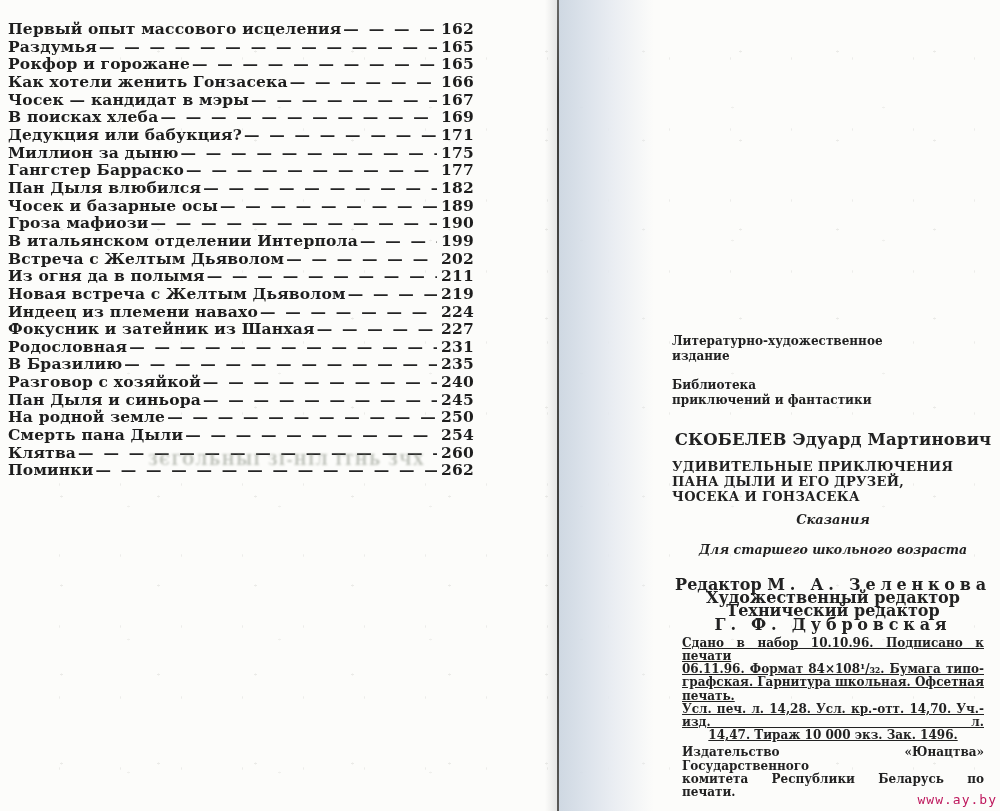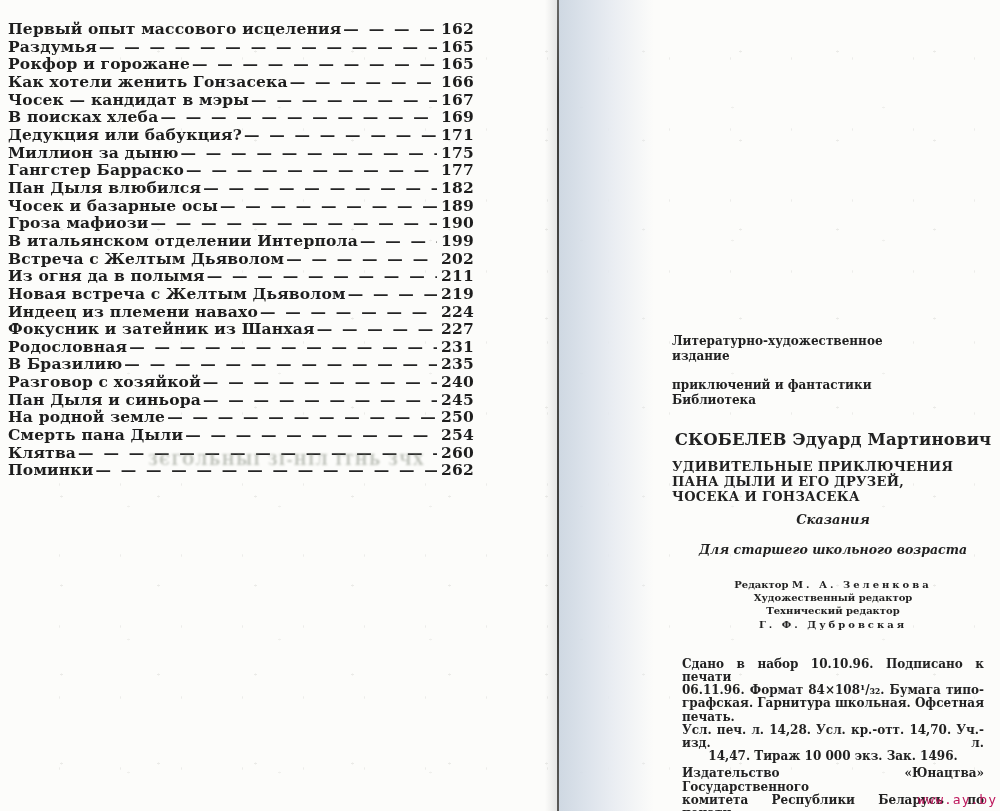--- a/index.html
+++ b/index.html
@@ -59,26 +59,26 @@
     position:absolute;top:334px;left:672px;width:322px;
     font-weight:bold;color:#222;
   }
   .center-lines .line{}
   .edition{font-size:12px;line-height:14.5px;}
   .series{font-size:12px;line-height:14.5px;margin-top:15px;}
   .author{font-size:16.5px;text-align:center;margin-top:23px;letter-spacing:.2px;}
   .book-title{font-size:13px;line-height:15px;margin-top:10px;letter-spacing:.3px;}
   .genre{font-size:13px;text-align:center;margin-top:8px;font-style:italic;}
   .audience{font-size:12.5px;font-style:italic;text-align:center;margin-top:15px;}
-  .staff{font-size:10px;line-height:13.2px;text-align:center;margin-top:21px;}
+  .staff{font-size:16px;line-height:13.2px;text-align:center;margin-top:21px;}
   .spaced-name{letter-spacing:.3em;}
   .jlines{width:302px;margin-left:auto;margin-right:auto;font-size:12px;line-height:13.2px;}
   .jlines .line{text-align:justify;text-align-last:justify;}
   .jlines .line.center{text-align:center;text-align-last:center;}
-  .imprint{margin-top:27px;}
+  .imprint{margin-top:6px;text-decoration:underline;}
   .publisher{margin-top:4px;}
   
   .watermark{
     position:absolute;right:3px;bottom:4px;
     font-family:"DejaVu Sans Mono","Liberation Mono",monospace;
     font-size:13px;color:#be185d;letter-spacing:1px;
   }
 </style>
 </head>
 <body>
@@ -222,22 +222,22 @@
 <div class="fold-shadow-left"></div>
 <div class="fold-line"></div>
 <div class="gutter-shade"></div>
 
 <div class="colophon">
   <div class="edition center-lines">
       <div class="line">Литературно-художественное</div>
       <div class="line">издание</div>
     </div>
   <div class="series center-lines">
+      <div class="line">Библиотека</div>
       <div class="line">приключений и фантастики</div>
-      <div class="line">Библиотека</div>
     </div>
   <div class="author">СКОБЕЛЕВ Эдуард Мартинович</div>
   <div class="book-title center-lines">
       <div class="line">УДИВИТЕЛЬНЫЕ ПРИКЛЮЧЕНИЯ</div>
       <div class="line">ПАНА ДЫЛИ И ЕГО ДРУЗЕЙ,</div>
       <div class="line">ЧОСЕКА И ГОНЗАСЕКА</div>
     </div>
   <div class="genre">Сказания</div>
   <div class="audience">Для старшего школьного возраста</div>
   <div class="staff">

